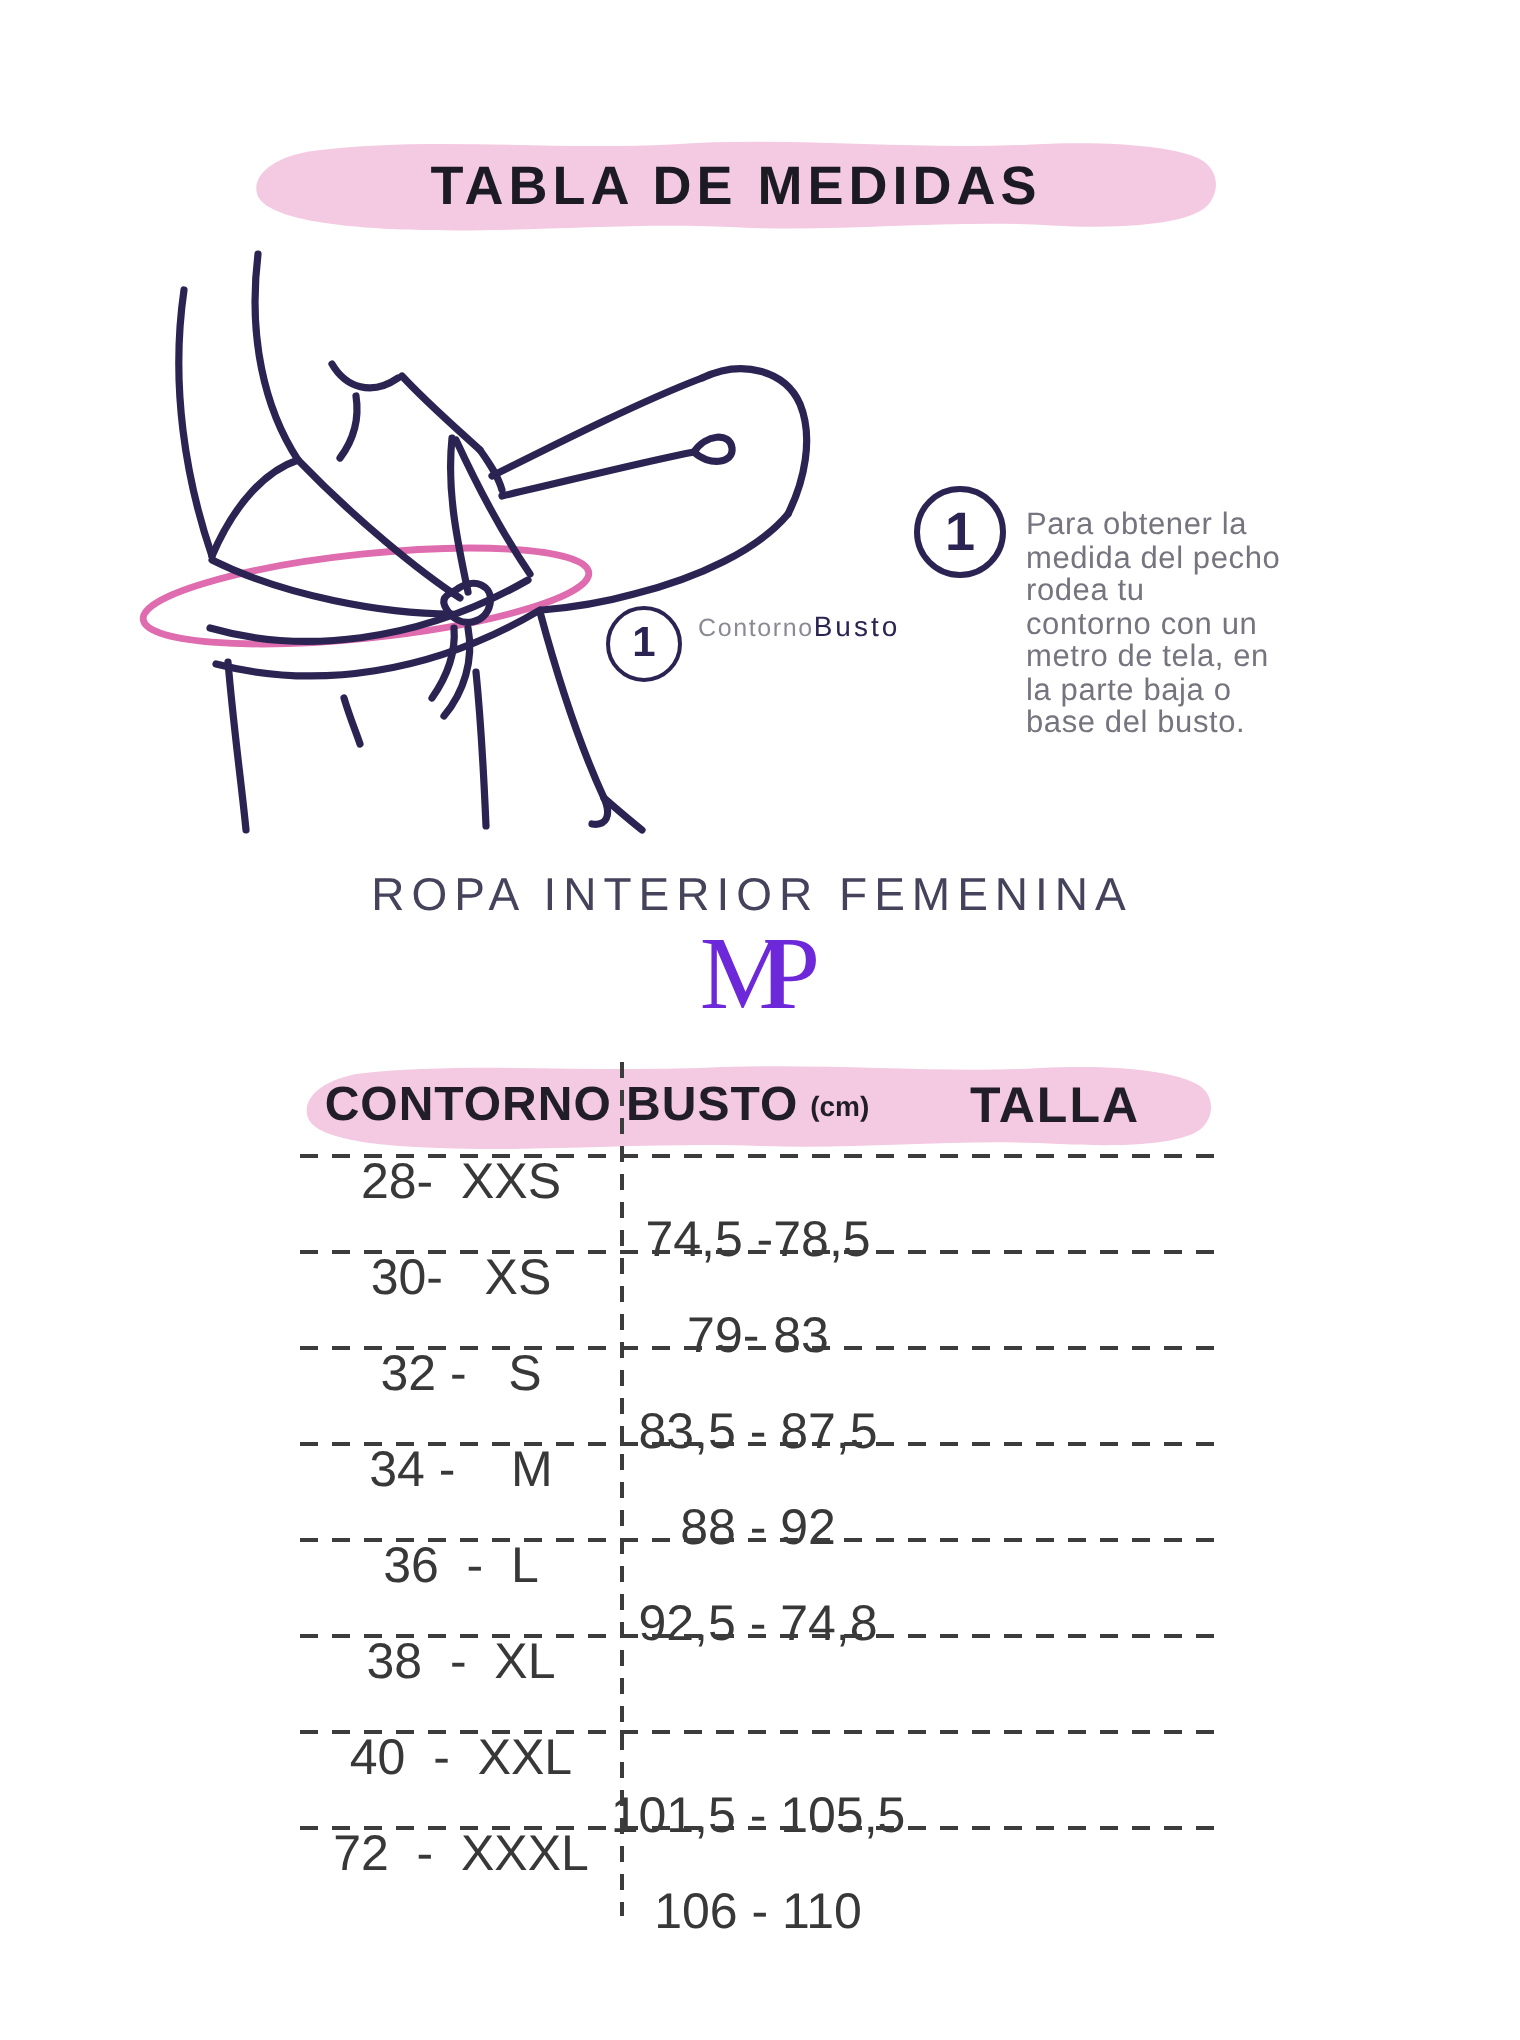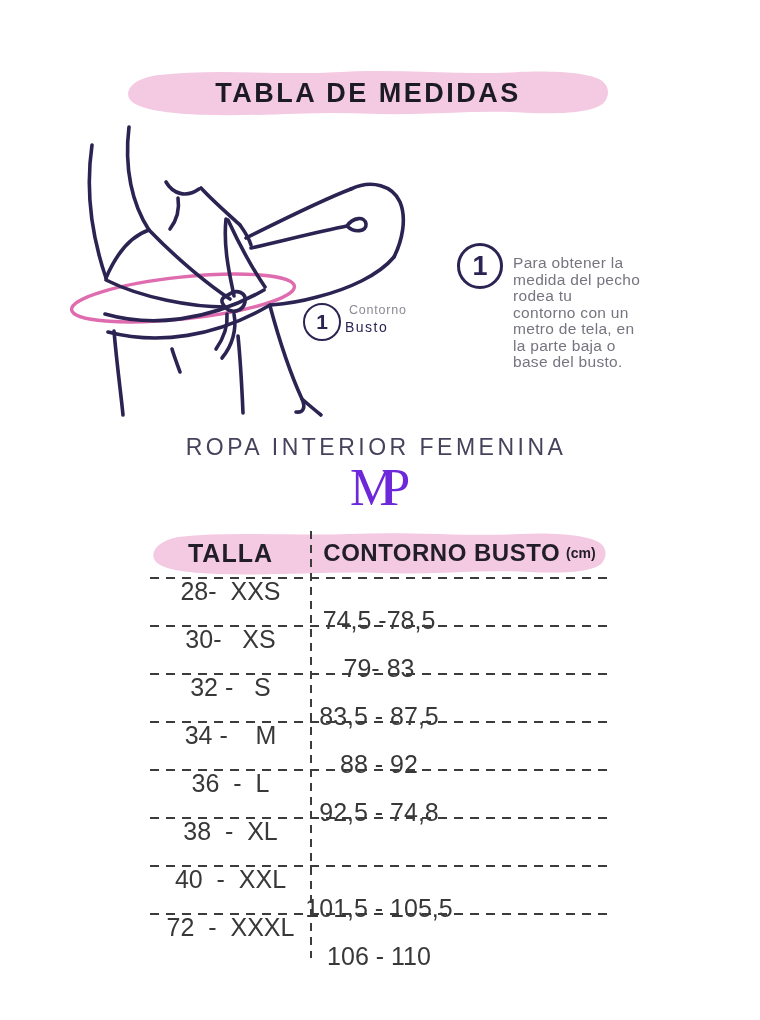--- a/index.html
+++ b/index.html
@@ -27,21 +27,21 @@
   
   .figure-wrap{position:absolute;left:50px;top:118px;width:380px;height:300px;}
   .figure-wrap svg{width:100%;height:100%;}
   .ln{fill:none;stroke:var(--line-navy);stroke-width:3.6;stroke-linecap:round;stroke-linejoin:round;}
   .tape{fill:none;stroke:var(--tape-pink);stroke-width:3.4;}
 
   .measure-callout{position:absolute;left:303px;top:303px;display:flex;align-items:flex-start;}
   .circle-num-sm{width:38px;height:38px;border:2.5px solid var(--line-navy);border-radius:50%;
     display:flex;align-items:center;justify-content:center;
     font-size:21px;font-weight:bold;color:var(--line-navy);}
-  .measure-callout .lbls{margin-left:4px;display:flex;flex-direction:column;}
+  .measure-callout .lbls{margin-left:4px;display:flex;flex-direction:row;align-items:center;}
   .lbl-top{font-size:12.5px;color:#8a8a94;letter-spacing:0.8px;margin-left:4px;}
   .lbl-bottom{font-size:14px;color:var(--line-navy);letter-spacing:1.5px;line-height:21px;}
 
   
   .instruction-note{position:absolute;left:457px;top:243px;display:flex;align-items:flex-start;}
   .circle-num-lg{width:46px;height:46px;border:3px solid var(--line-navy);border-radius:50%;
     display:flex;align-items:center;justify-content:center;
     font-size:27px;font-weight:bold;color:var(--line-navy);flex:0 0 auto;}
   .instruction-note .note-text{margin-left:10px;margin-top:12px;width:200px;
     font-size:15.5px;line-height:16.5px;color:var(--text-gray);white-space:pre-line;letter-spacing:0.3px;}
@@ -136,25 +136,25 @@
   </div>
 
   <div class="category-heading">ROPA INTERIOR FEMENINA</div>
   <div class="brand-logo"><span class="m">M</span><span class="p">P</span></div>
 
   <div class="size-table">
     <div class="thead">
       <svg class="blob-svg" viewBox="0 0 458 48" preserveAspectRatio="none">
         <path d="M 28 8 C 80 2 140 7 200 5 C 260 2 320 8 370 5 C 410 3 440 7 450 14 C 457 19 457 28 452 34 C 445 42 420 45 380 43 C 330 40 280 46 230 44 C 180 42 120 47 70 45 C 35 44 8 40 4 30 C 1 22 8 12 28 8 Z"></path>
       </svg>
-      <div class="hc hc1">TALLA</div>
       <div class="hc hc2">
         <span>CONTORNO BUSTO</span>
         <span class="unit">(cm)</span>
       </div>
+      <div class="hc hc1">TALLA</div>
     </div>
     <div class="rows">
         <div class="trow">
           <div class="cell c1">28-  XXS</div>
           <div class="cell c2">74,5 -78,5</div>
         </div>
         <div class="trow">
           <div class="cell c1">30-   XS</div>
           <div class="cell c2">79- 83</div>
         </div>

